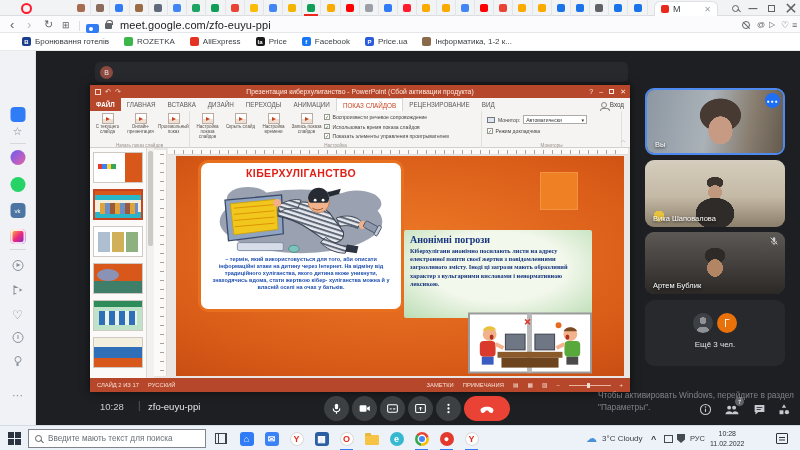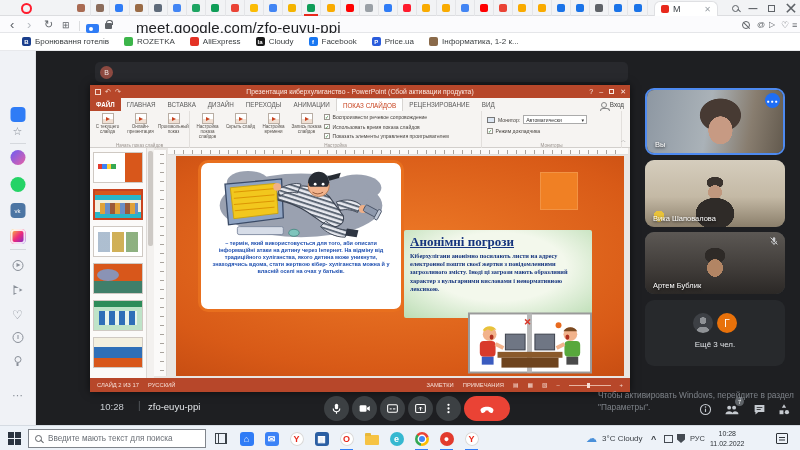--- a/index.html
+++ b/index.html
@@ -20,21 +20,21 @@
 .sglyph{width:7px;height:7px;border:1.4px solid #5f6368;border-radius:50%;position:relative;display:inline-block}
 .sglyph::after{content:'';position:absolute;width:4px;height:1.4px;background:#5f6368;transform:rotate(45deg);right:-3px;bottom:-1px}
 .maxbox{width:7px;height:7px;border:1.2px solid #5f6368;display:inline-block}
 
 .toolbar{position:absolute;left:0;top:16px;width:800px;height:17px;background:#fbfbfd;border-bottom:1px solid #e5e6e9}
 .ti{position:absolute;top:0;height:17px;display:flex;align-items:center;color:#5f6368;font-size:11px}
 .cam-ic{width:13px;height:9px;background:#2f7cf6;border-radius:2px;position:relative}
 .cam-ic::after{content:'';position:absolute;left:3px;top:2.5px;width:4px;height:4px;background:#fff;border-radius:50%}
 .lock-ic{width:7px;height:6px;background:#5f6368;border-radius:1px;position:relative;margin-top:3px}
 .lock-ic::before{content:'';position:absolute;left:1px;top:-3px;width:5px;height:4px;border:1.2px solid #5f6368;border-bottom:none;border-radius:3px 3px 0 0}
-.url{position:absolute;left:136px;top:3px;font-size:15px;color:#202124;letter-spacing:.1px}
+.url{position:absolute;left:120px;top:3px;font-size:11px;color:#202124;letter-spacing:.1px}
 .crossc{width:8px;height:8px;border:1.2px solid #5f6368;border-radius:50%;position:relative}
 .crossc::after{content:'';position:absolute;left:-1px;top:3px;width:9px;height:1.2px;background:#5f6368;transform:rotate(45deg)}
 
 .bookmarks{position:absolute;left:0;top:33px;width:800px;height:18px;background:#ffffff;border-bottom:1px solid #e8e9ec;display:flex;align-items:center;gap:15px;padding-left:22px;font-size:8px;color:#3c4043}
 .bm{display:flex;align-items:center;gap:4px;white-space:nowrap}
 .bm .bfav{width:9px;height:9px;border-radius:2px;color:#fff;font-size:6px;font-weight:bold;display:flex;align-items:center;justify-content:center}
 
 
 .sidebar{position:absolute;left:0;top:51px;width:36px;height:374px;background:#f0f2f6;border-right:1px solid #e0e2e6}
 .sb{position:absolute;left:50%;transform:translateX(-50%);display:flex;align-items:center;justify-content:center}
@@ -111,21 +111,21 @@
 .hruler{position:absolute;left:78px;top:0;width:460px;height:7px;background:#fbfaf9;border-bottom:1px solid #e0ddda}
 .hruler::after{content:'';position:absolute;left:6px;right:6px;top:1.5px;height:4px;background:repeating-linear-gradient(90deg,#a8a39d 0 1px,transparent 1px 9px)}
 
 .slide{position:absolute;left:86px;top:8px;width:448px;height:220px;background:radial-gradient(110% 95% at 50% 45%,#ef7c28 0%,#d85a17 55%,#b03c0c 100%)}
 .deco-sq{position:absolute;left:364px;top:16px;width:38px;height:38px;background:#f08024;box-shadow:inset 0 0 0 1px rgba(255,255,255,.15)}
 .wbox{position:absolute;left:22px;top:4px;width:206px;height:152px;background:#fff;border:3px solid #e86f1e;border-radius:10px;overflow:hidden}
 .wtitle{margin-top:4px;text-align:center;font-size:10.5px;font-weight:bold;letter-spacing:.4px;color:#e01f16}
 .burglar{display:block;margin:0 auto;width:192px;height:76px}
 .wdef{width:188px;margin:1px auto 0;font-size:5.5px;font-weight:bold;color:#1e4fb0;line-height:1.28;text-align:center}
 .gbox{position:absolute;left:228px;top:74px;width:188px;height:88px;padding:4px 6px;background:radial-gradient(120% 130% at 50% 42%,#f3f8ec 30%,#b9dcb2 62%,#3f8c55 92%,#1e6b3e 100%);border-radius:2px;font-family:"Liberation Serif",serif}
-.gh{font-size:13px;font-weight:bold;text-decoration:underline;color:#16357e;margin-bottom:2px}
+.gh{font-size:10px;font-weight:bold;color:#16357e;margin-bottom:2px}
 .gt{font-size:6.3px;font-weight:bold;color:#16357e;line-height:1.3}
 .kids{position:absolute;left:292px;top:156px;width:124px;height:62px}
 
 .ppt-status{position:absolute;left:0;top:293px;width:540px;height:14px;background:#b7472a;display:flex;align-items:center;gap:9px;padding:0 7px;font-size:5.8px;color:#f6ddd4}
 .ppt-status .sp{flex:1}
 .zoom-sl{width:42px;height:1px;background:#e8b5a2;position:relative}
 .zoom-sl::after{content:'';position:absolute;left:18px;top:-2px;width:3px;height:5px;background:#f6ddd4}
 
 
 .tile{position:absolute;left:645px;width:140px;border-radius:9px;overflow:hidden;background:#3c4043}
@@ -326,21 +326,21 @@
       <div class="bm">
         <span class="bfav" style="background: rgb(60, 181, 74);"></span>
         <span>ROZETKA</span>
       </div>
       <div class="bm">
         <span class="bfav" style="background: rgb(228, 50, 37);"></span>
         <span>AliExpress</span>
       </div>
       <div class="bm">
         <span class="bfav" style="background: rgb(26, 26, 26);">la</span>
-        <span>Cloudy</span>
+        <span>Price</span>
       </div>
       <div class="bm">
         <span class="bfav" style="background: rgb(24, 119, 242);">f</span>
         <span>Facebook</span>
       </div>
       <div class="bm">
         <span class="bfav" style="background: rgb(42, 92, 220);">P</span>
         <span>Price.ua</span>
       </div>
       <div class="bm">
@@ -502,20 +502,21 @@
         </div>
       <div class="tscroll">
           <span class="knob"></span>
         </div>
       <div class="vruler"></div>
       <div class="hruler"></div>
 
       <div class="slide">
         <div class="deco-sq"></div>
         <div class="wbox">
+          <div class="wtitle">КІБЕРХУЛІГАНСТВО</div>
           <svg class="burglar" viewBox="0 0 200 86">
             <ellipse cx="100" cy="48" rx="92" ry="36" fill="#9aa1b0"></ellipse>
             <ellipse cx="163" cy="28" rx="28" ry="15" fill="#9aa1b0"></ellipse>
             <ellipse cx="40" cy="22" rx="24" ry="13" fill="#9aa1b0"></ellipse>
             <polygon points="14,24 78,18 80,62 18,70" fill="#8ea3c2" stroke="#3a4a66" stroke-width="1.5"></polygon>
             <polygon points="20,28 72,23 74,57 24,63" fill="#f2c71d" stroke="#caa10a"></polygon>
             <line x1="24" y1="33" x2="70" y2="29" stroke="#d98e00"></line>
             <line x1="24" y1="40" x2="70" y2="36" stroke="#d98e00"></line>
             <line x1="24" y1="47" x2="70" y2="43" stroke="#d98e00"></line>
             <line x1="25" y1="54" x2="70" y2="50" stroke="#d98e00"></line>

